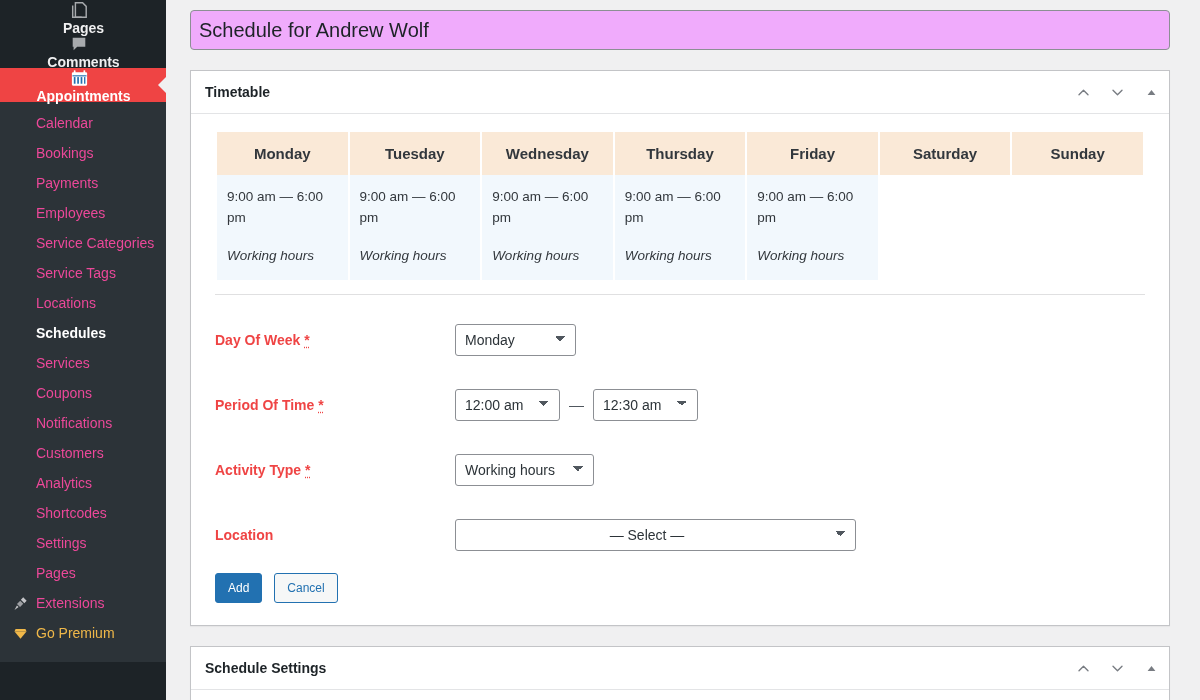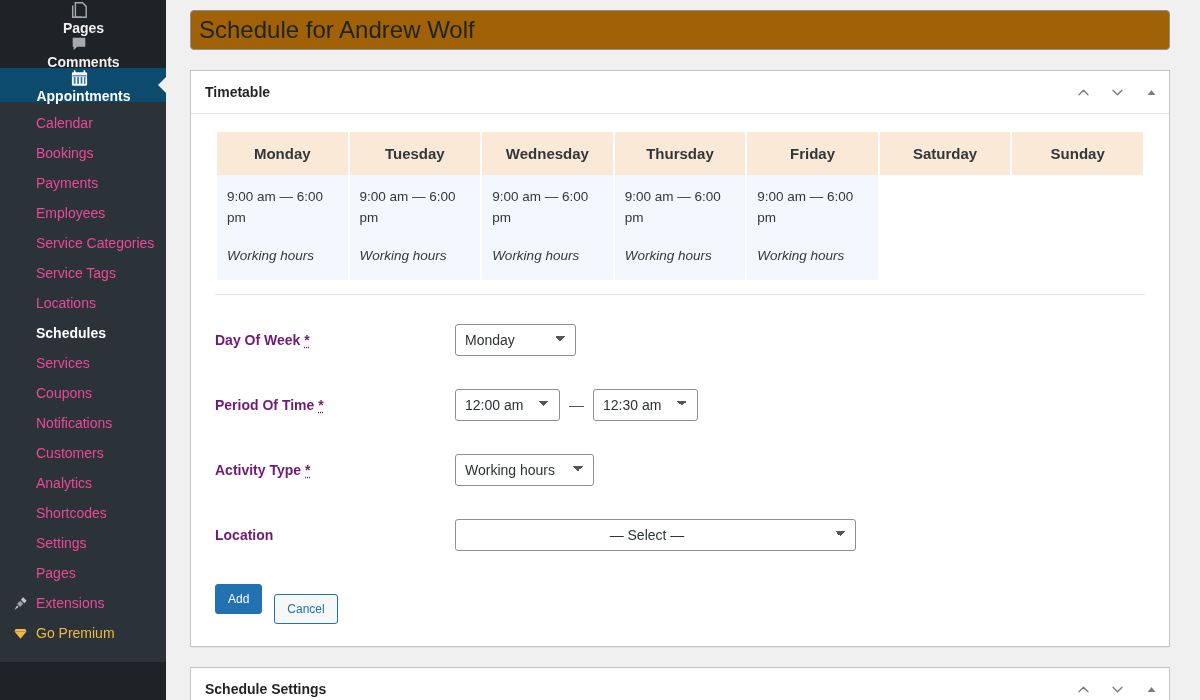--- a/index.html
+++ b/index.html
@@ -30,21 +30,21 @@
     cursor: pointer;
     position: relative;
     flex-direction: column;
   }
   .sb-item .ic {
     width: 20px; height: 20px; margin-right: 9px;
     display: inline-flex; align-items: center; justify-content: center;
     flex: 0 0 20px;
   }
   .sb-item.current {
-    background: #0c4a6e;
+    background: #ef4444;
     color: #fff;
   }
   .sb-item.current::after {
     content: "";
     position: absolute;
     right: 0; top: 50%;
     transform: translateY(-50%);
     border-style: solid;
     border-width: 8px 8px 8px 0;
     border-color: transparent #f0f0f1 transparent transparent;
@@ -72,27 +72,27 @@
     flex: 1; height: 700px;
     background: #f0f0f1;
     padding: 10px 30px 0 24px;
     overflow: hidden;
   }
   .title-wrap { padding-top: 0px; }
   input.title-input {
     display: block;
     width: 100%;
     height: 40px;
-    font-size: 24px;
+    font-size: 20px;
     font-family: "Liberation Sans", sans-serif;
     color: #1d2327;
     padding: 3px 8px;
     border: 1px solid #8c8f94;
     border-radius: 4px;
-    background: #a16207;
+    background: #f0abfc;
     outline: none;
   }
 
   .postbox {
     margin-top: 20px;
     background: #fff;
     border: 1px solid #c3c4c7;
     box-shadow: 0 1px 1px rgba(0,0,0,.04);
   }
   .pb-head {
@@ -153,21 +153,21 @@
   .frow {
     display: flex;
     align-items: center;
     min-height: 65px;
   }
   .flabel {
     width: 240px;
     flex: 0 0 240px;
     font-size: 14px;
     font-weight: 700;
-    color: #701a75;
+    color: #ef4444;
   }
   .req {
     text-decoration: underline dotted;
     text-underline-offset: 2px;
     cursor: help;
   }
   .fctrl { display: flex; align-items: center; }
 
   select.sel {
     font-family: "Liberation Sans", sans-serif;
@@ -217,21 +217,20 @@
   }
   .btn-primary {
     background: #2271b1;
     border: 1px solid #2271b1;
     color: #fff;
   }
   .btn-secondary {
     background: #f6f7f7;
     border: 1px solid #2271b1;
     color: #2271b1;
-    margin-top: 21px;
   }
 </style>
 </head>
 <body>
 
 <div class="app">
 
   <nav class="sidebar">
     <div class="sb-top">
 

